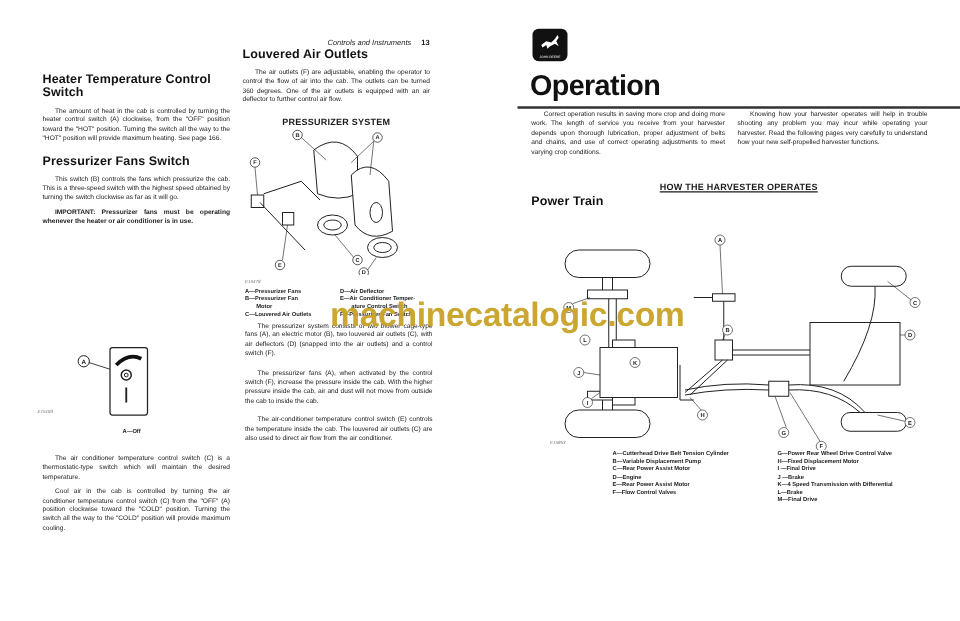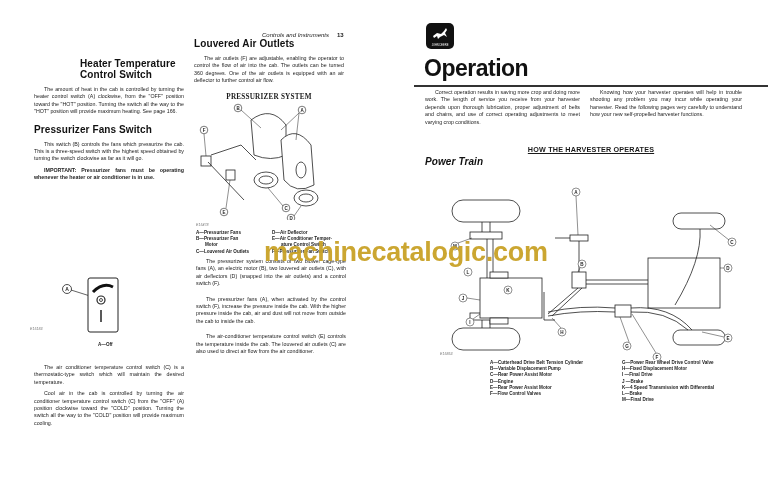--- a/index.html
+++ b/index.html
@@ -22,21 +22,21 @@
   svg { position:absolute; }
 </style>
 </head>
 <body>
 
 <div class="abs runhead" style="left:262px; top:32px;">
   <span>Controls and Instruments</span><b>13</b>
 </div>
 
 <div class="abs" style="left:34px; top:58px; width:150px;">
-  <div class="h2" style="margin-bottom:6px;margin-left:46px;">Heater Temperature Control Switch</div>
+  <div class="h2" style="margin-bottom:6px;">Heater Temperature Control Switch</div>
   <p class="p">The amount of heat in the cab is controlled by turning the heater control switch (A) clockwise, from the "OFF" position toward the "HOT" position. Turning the switch all the way to the "HOT" position will provide maximum heating. See page 166.</p>
 
   <div class="h2" style="margin:8px 0 6px;">Pressurizer Fans Switch</div>
   <p class="p">This switch (B) controls the fans which pressurize the cab. This is a three-speed switch with the highest speed obtained by turning the switch clockwise as far as it will go.</p>
   <p class="p imp">IMPORTANT: Pressurizer fans must be operating whenever the heater or air conditioner is in use.</p>
 
 </div>
 
 <div class="abs" style="left:34px; top:270px; width:150px; height:80px;"></div>
 <svg style="left:55px; top:272px;" width="80" height="65" viewBox="0 0 80 65">
@@ -56,21 +56,21 @@
   <p class="p">The air conditioner temperature control switch (C) is a thermostatic-type switch which will maintain the desired temperature.</p>
   <p class="p">Cool air in the cab is controlled by turning the air conditioner temperature control switch (C) from the "OFF" (A) position clockwise toward the "COLD" position. Turning the switch all the way to the "COLD" position will provide maximum cooling.</p>
 </div>
 
 <div class="abs" style="left:34px; top:470px; width:150px;">
 </div>
 
 <div class="abs" style="left:194px; top:38px; width:150px;">
   <div class="h2" style="margin-bottom:6px;">Louvered Air Outlets</div>
   <p class="p">The air outlets (F) are adjustable, enabling the operator to control the flow of air into the cab. The outlets can be turned 360 degrees. One of the air outlets is equipped with an air deflector to further control air flow.</p>
-  <div class="center-title" style="margin-top:8px;font-family:Liberation Serif, serif;">PRESSURIZER SYSTEM</div>
+  <div class="center-title" style="margin-top:8px;">PRESSURIZER SYSTEM</div>
 </div>
 
 <svg style="left:196px; top:100px;" width="150" height="120" viewBox="0 0 150 120">
   <g fill="none" stroke="#222" stroke-width="0.8">
 
     <path d="M55 20 Q75 5 90 25 L90 55 Q75 62 58 55 Z" fill="#fff"></path>
     <path d="M85 40 Q100 25 115 45 L118 85 Q100 95 88 80 Z" fill="#fff"></path>
     <ellipse cx="105" cy="70" rx="5" ry="8"></ellipse>
 
     <ellipse cx="70" cy="80" rx="12" ry="8" fill="#fff"></ellipse>
@@ -139,21 +139,21 @@
 <div class="abs rule" style="left:414px; top:85px; width:354px;"></div>
 
 <div class="abs" style="left:425px; top:89px; width:155px;">
   <p class="p">Correct operation results in saving more crop and doing more work. The length of service you receive from your harvester depends upon thorough lubrication, proper adjustment of belts and chains, and use of correct operating adjustments to meet varying crop conditions.</p>
 </div>
 <div class="abs" style="left:590px; top:89px; width:152px;">
   <p class="p">Knowing how your harvester operates will help in trouble shooting any problem you may incur while operating your harvester. Read the following pages very carefully to understand how your new self-propelled harvester functions.</p>
 </div>
 
 <div class="abs center-title" style="left:520px; top:145px; width:142px;text-decoration:underline;">HOW THE HARVESTER OPERATES</div>
-<div class="abs h2" style="left:425px; top:156px;font-style:italic;">Power Train</div>
+<div class="abs h2" style="left:425px; top:156px;">Power Train</div>
 
 <svg style="left:430px; top:180px;" width="320" height="180" viewBox="0 0 320 180">
   <g fill="#fff" stroke="#222" stroke-width="0.8">
 
     <rect x="22" y="20" width="68" height="22" rx="11"></rect>
 
     <rect x="22" y="148" width="68" height="22" rx="11"></rect>
 
     <rect x="243" y="33" width="52" height="16" rx="8"></rect>
     <rect x="243" y="150" width="52" height="15" rx="7"></rect>

